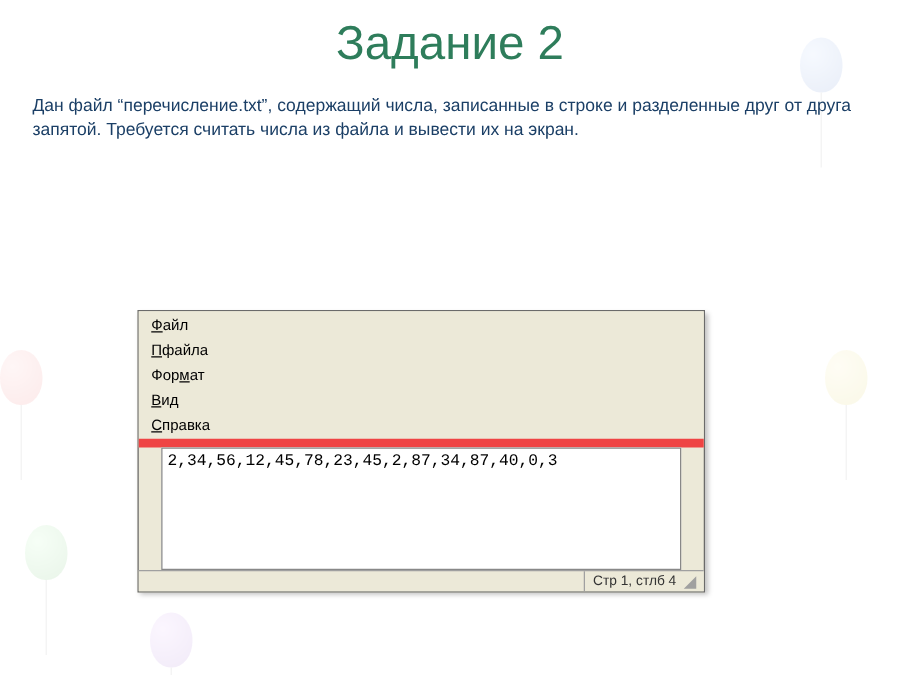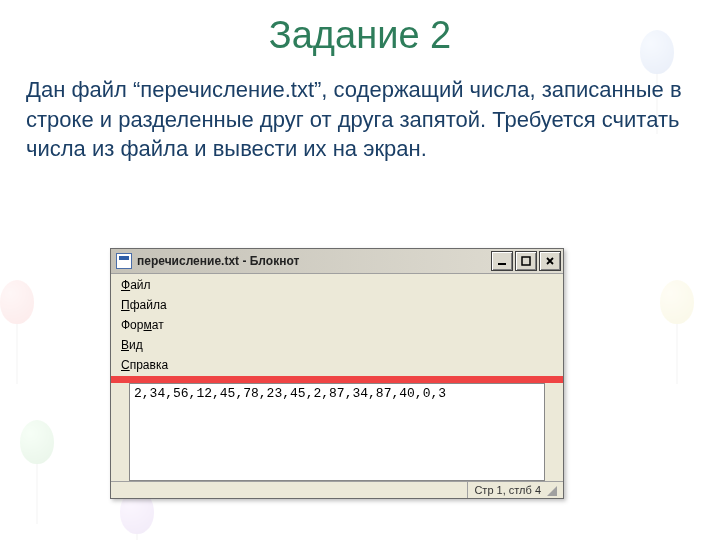--- a/index.html
+++ b/index.html
@@ -45,21 +45,21 @@
   }
   .title {
     text-align: center;
     color: #2e7d5b;
     font-size: 38px;
     font-weight: 400;
     padding-top: 14px;
   }
   .body-text {
     color: #1b3f66;
-    font-size: 22px;
+    font-size: 14px;
     line-height: 1.35;
     padding: 18px 26px 0 26px;
   }
 
   
   .notepad {
     position: absolute;
     left: 110px; top: 248px;
     width: 452px;
     background: #ece9d8; 
@@ -167,40 +167,20 @@
   <div class="balloon b3"></div>
   <div class="balloon b4"></div>
   <div class="balloon b5"></div>
 </div>
 
 <div class="slide">
   <div class="title">Задание 2</div>
   <div class="body-text">Дан файл “перечисление.txt”, содержащий числа, записанные в строке и разделенные друг от друга запятой. Требуется считать числа из файла и вывести их на экран.</div>
 
   <div class="notepad">
-    <div class="titlebar">
-      <span class="icon-box"></span>
-      <span>перечисление.txt - Блокнот</span>
-      <span class="spacer"></span>
-      <span class="win-btn">
-        <svg width="10" height="10" viewBox="0 0 10 10">
-            <rect x="1" y="7" width="8" height="2" fill="#000"></rect>
-          </svg>
-      </span>
-      <span class="win-btn">
-        <svg width="10" height="10" viewBox="0 0 10 10">
-            <rect x="1" y="1" width="8" height="8" fill="none" stroke="#000" stroke-width="1.5"></rect>
-          </svg>
-      </span>
-      <span class="win-btn">
-        <svg width="10" height="10" viewBox="0 0 10 10">
-            <path d="M2 2 L8 8 M8 2 L2 8" stroke="#000" stroke-width="1.8"></path>
-          </svg>
-      </span>
-    </div>
 
     <div class="menubar">
       <span class="menu-item"><span></span><span class="u">Ф</span><span>айл</span></span>
       <span class="menu-item"><span></span><span class="u">П</span><span>файла</span></span>
       <span class="menu-item"><span>Фор</span><span class="u">м</span><span>ат</span></span>
       <span class="menu-item"><span></span><span class="u">В</span><span>ид</span></span>
       <span class="menu-item"><span></span><span class="u">С</span><span>правка</span></span>
     </div>
 
     <div class="client">2,34,56,12,45,78,23,45,2,87,34,87,40,0,3</div>

